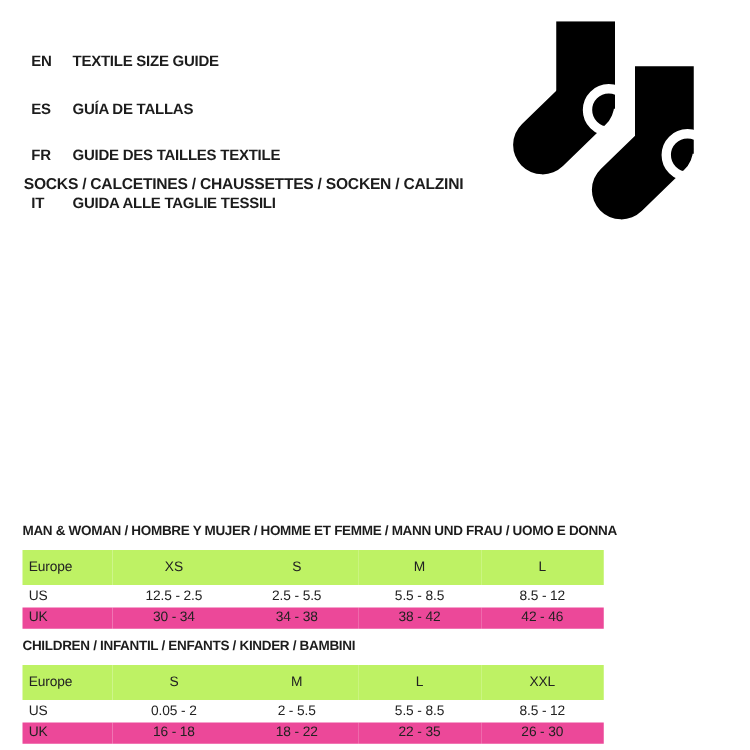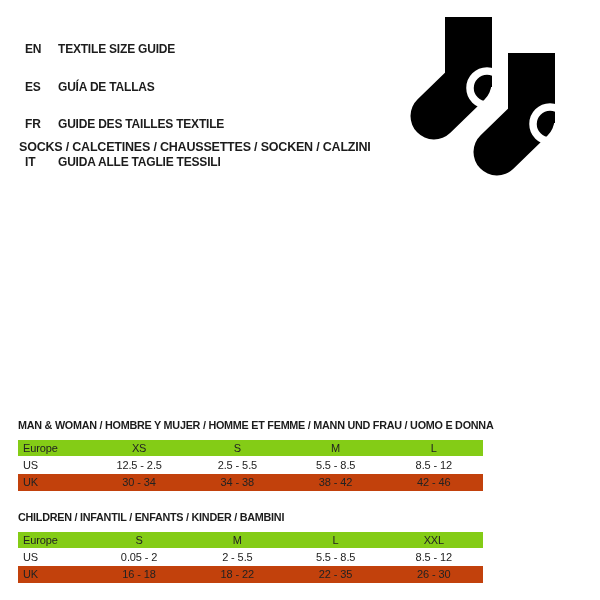--- a/index.html
+++ b/index.html
@@ -71,33 +71,33 @@
     margin-top: 9px;
     width: 465px;
     border-collapse: collapse;
     table-layout: fixed;
     font-size: 11px;
     letter-spacing: -0.1px;
     color: #222222;
   }
   col.region-col { width: 72px; }
   thead th {
-    background: #84cc16;
-    height: 16px;
+    background: #bef264;
+    height: 28px;
     font-weight: normal;
     text-align: center;
     vertical-align: middle;
   }
   tbody td {
     height: 17.5px;
     text-align: center;
     vertical-align: middle;
   }
   th.region, td.region { text-align: left; padding-left: 5px; }
-  tbody tr.alt { background: #c2410c; }
+  tbody tr.alt { background: #ec4899; }
 </style>
 </head>
 <body>
 
 <div class="lang-block">
   <div class="lang-row">
     <span class="lang-code">EN</span>
     <span class="lang-label">TEXTILE SIZE GUIDE</span>
   </div>
   <div class="lang-row">

